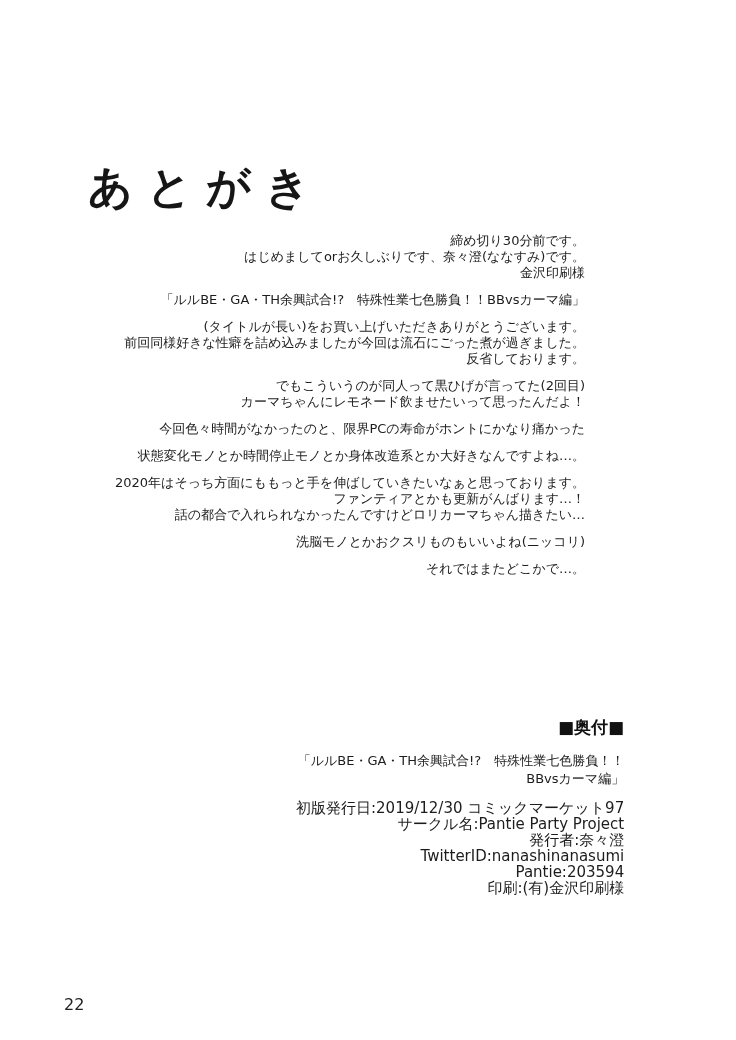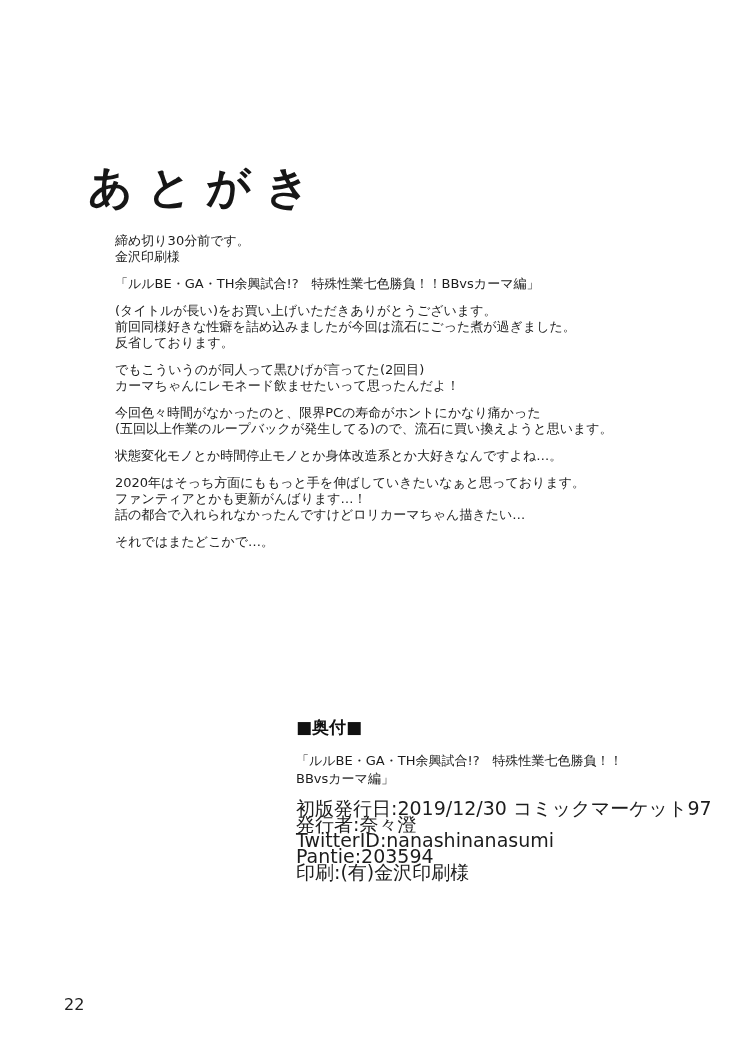--- a/index.html
+++ b/index.html
@@ -12,20 +12,21 @@
     background: #ffffff;
     position: relative;
     overflow: hidden;
     font-family: "DejaVu Sans", "Liberation Sans", sans-serif;
     color: #1c1c1c;
   }
   .page {
     position: absolute;
     inset: 0;
     background: #ffffff;
+    text-align: right;
   }
   .afterword-title {
     position: absolute;
     left: 88px;
     top: 158px;
     margin: 0;
     font-family: "DejaVu Serif", "Liberation Serif", serif;
     font-size: 44px;
     font-weight: 700;
     letter-spacing: 14px;
@@ -62,21 +63,21 @@
     color: #111111;
     margin: 0 0 13px 0;
   }
   .colophon-title {
     font-size: 13px;
     font-weight: 400;
     line-height: 18px;
     margin: 0 0 12px 0;
   }
   .colophon-info {
-    font-size: 19px;
+    font-size: 15px;
     line-height: 16px;
   }
   .page-number {
     position: absolute;
     left: 64px;
     top: 995px;
     font-size: 16px;
     color: #222222;
   }
 </style>
@@ -84,70 +85,74 @@
 <body>
 
 <div class="page">
 
   <h1 class="afterword-title">あとがき</h1>
 
   <div class="afterword-body">
 
     <div class="para">
       <div class="line">締め切り30分前です。</div>
+      <div class="line">はじめましてorお久しぶりです、奈々澄(ななすみ)です。</div>
       <div class="line">金沢印刷様</div>
     </div>
 
     <div class="para">
       <div class="line">「ルルBE・GA・TH余興試合!?　特殊性業七色勝負！！BBvsカーマ編」</div>
     </div>
 
     <div class="para">
       <div class="line">(タイトルが長い)をお買い上げいただきありがとうございます。</div>
       <div class="line">前回同様好きな性癖を詰め込みましたが今回は流石にごった煮が過ぎました。</div>
       <div class="line">反省しております。</div>
     </div>
 
     <div class="para">
       <div class="line">でもこういうのが同人って黒ひげが言ってた(2回目)</div>
       <div class="line">カーマちゃんにレモネード飲ませたいって思ったんだよ！</div>
     </div>
 
     <div class="para">
       <div class="line">今回色々時間がなかったのと、限界PCの寿命がホントにかなり痛かった</div>
-      <div class="line">(五回以上作業のループバックが発生してる)ので、流石に買い換えようと思います。</div>
     </div>
 
     <div class="para">
       <div class="line">状態変化モノとか時間停止モノとか身体改造系とか大好きなんですよね…。</div>
     </div>
 
     <div class="para">
       <div class="line">2020年はそっち方面にももっと手を伸ばしていきたいなぁと思っております。</div>
       <div class="line">ファンティアとかも更新がんばります…！</div>
       <div class="line">話の都合で入れられなかったんですけどロリカーマちゃん描きたい…</div>
     </div>
 
+    <div class="para">
+      <div class="line">洗脳モノとかおクスリものもいいよね(ニッコリ)</div>
+    </div>
 
     <div class="para">
       <div class="line">それではまたどこかで…。</div>
     </div>
 
   </div>
 
   <div class="colophon">
     <div class="colophon-heading">■奥付■</div>
 
     <div class="colophon-title">
       <div class="line">「ルルBE・GA・TH余興試合!?　特殊性業七色勝負！！</div>
       <div class="line">BBvsカーマ編」</div>
     </div>
 
     <div class="colophon-info">
       <div class="line">初版発行日:2019/12/30 コミックマーケット97</div>
+      <div class="line">サークル名:Pantie Party Project</div>
       <div class="line">発行者:奈々澄</div>
       <div class="line">TwitterID:nanashinanasumi</div>
       <div class="line">Pantie:203594</div>
       <div class="line">印刷:(有)金沢印刷様</div>
     </div>
   </div>
 
   <div class="page-number">22</div>
 
 </div>

